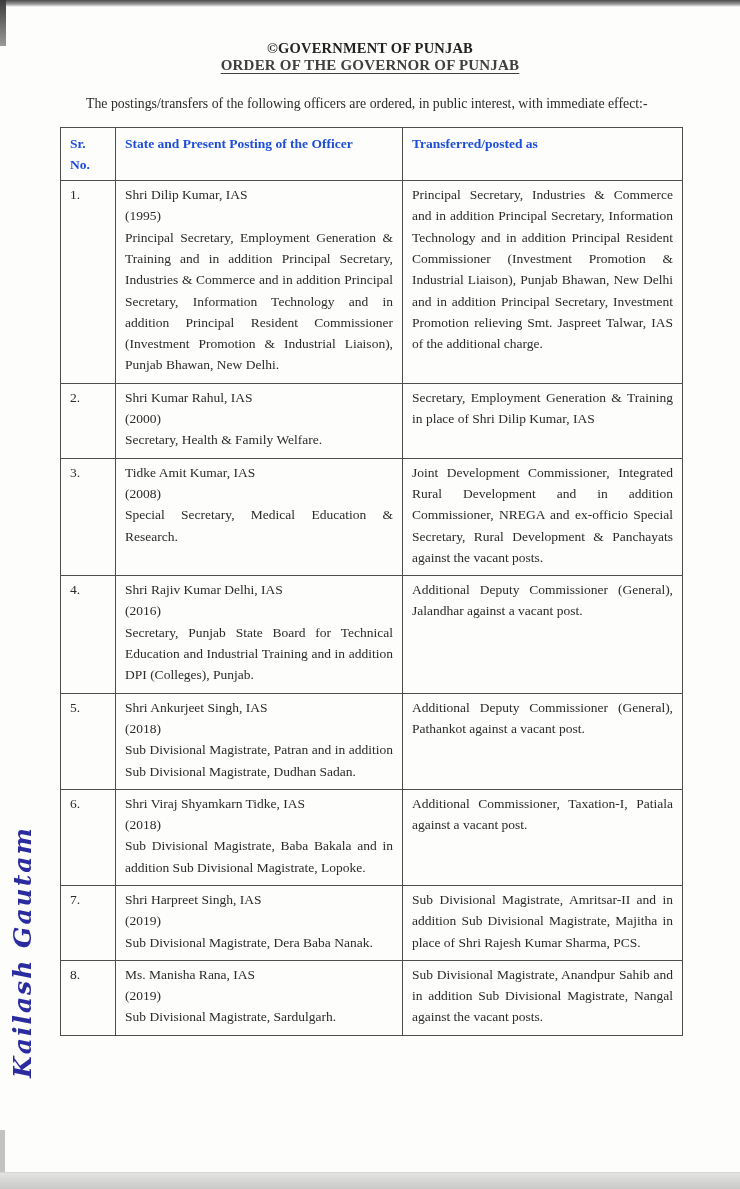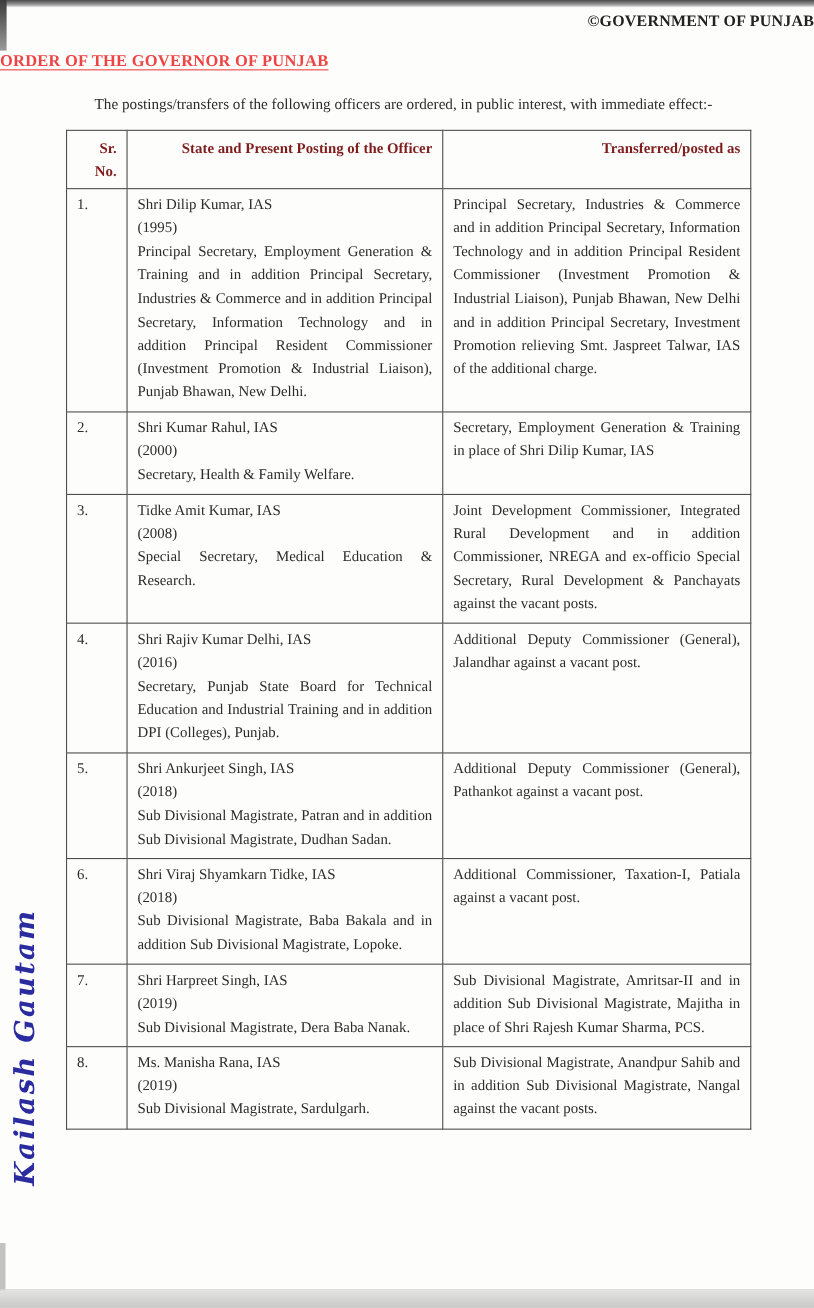--- a/index.html
+++ b/index.html
@@ -22,27 +22,27 @@
   }
   .scan-left2 {
     position: absolute; top: 1130px; left: 0; width: 5px; height: 46px;
     background: #a9a9a9; opacity: .7;
   }
   .scan-bottom {
     position: absolute; bottom: 0; left: 0; width: 740px; height: 16px;
     background: linear-gradient(to bottom, #e3e3e2, #c9c9c8);
     border-top: 1px solid #d6d6d5;
   }
-  .doc-header { text-align: right; padding-top: 12px; line-height: 17px; }
+  .doc-header { text-align: center; padding-top: 12px; line-height: 17px; margin-top: 28px; }
   .doc-header div {
     font-weight: bold; font-size: 14.5px; letter-spacing: .2px; color: #222;
   }
   .order-title {
-    text-align: left; margin-top: 19px;
-    font-weight: bold; font-size: 15px; letter-spacing: .2px; color: #ef4444;
+    text-align: center; 
+    font-weight: bold; font-size: 15px; letter-spacing: .2px; color: #404040;
     text-decoration: underline;
     text-underline-offset: 3px;
   }
   .intro {
     margin: 20px 60px 0 28px;
     font-size: 13.8px; line-height: 19.5px;
     text-align: justify; text-indent: 58px;
     color: #2b2b2b;
   }
   table.transfer {
@@ -52,21 +52,21 @@
     table-layout: fixed;
   }
   table.transfer th, table.transfer td {
     border: 1.6px solid #4e4e4e;
     vertical-align: top;
     font-size: 13.5px; line-height: 21.3px;
     padding: 3px 9px 7px 9px;
     color: #2b2b2b;
   }
   table.transfer th {
-    font-weight: bold; text-align: right; color: #7f1d1d;
+    font-weight: bold; text-align: left; color: #1d4ed8;
     padding-top: 5px; padding-bottom: 5px;
   }
   col.c-sr { width: 55px; }
   col.c-name { width: 287px; }
   col.c-posted { width: 280px; }
   td.sr { text-align: left; padding-left: 10px; }
   .just { text-align: justify; }
   .signature {
     position: absolute; left: 8px; top: 878px; height: 200px;
     writing-mode: vertical-rl; transform: rotate(180deg);

